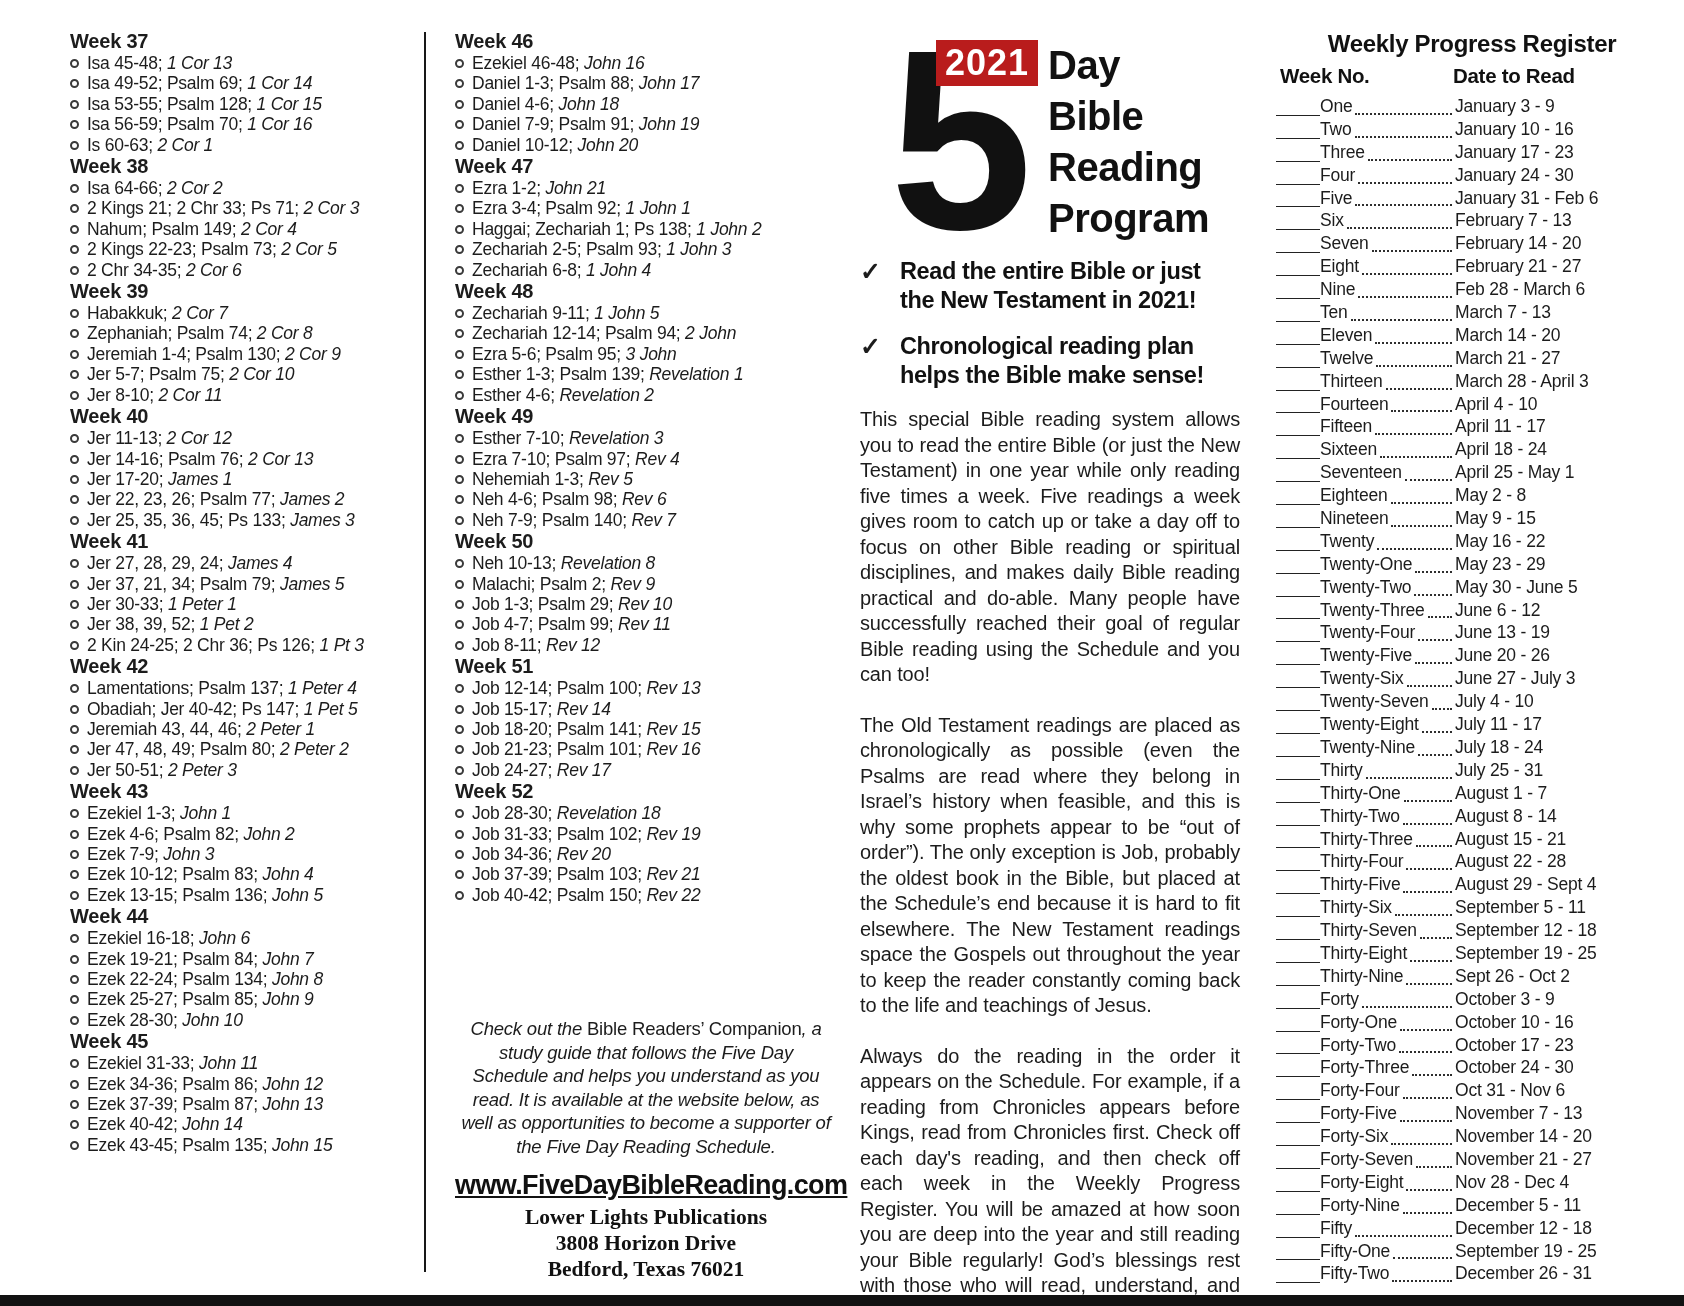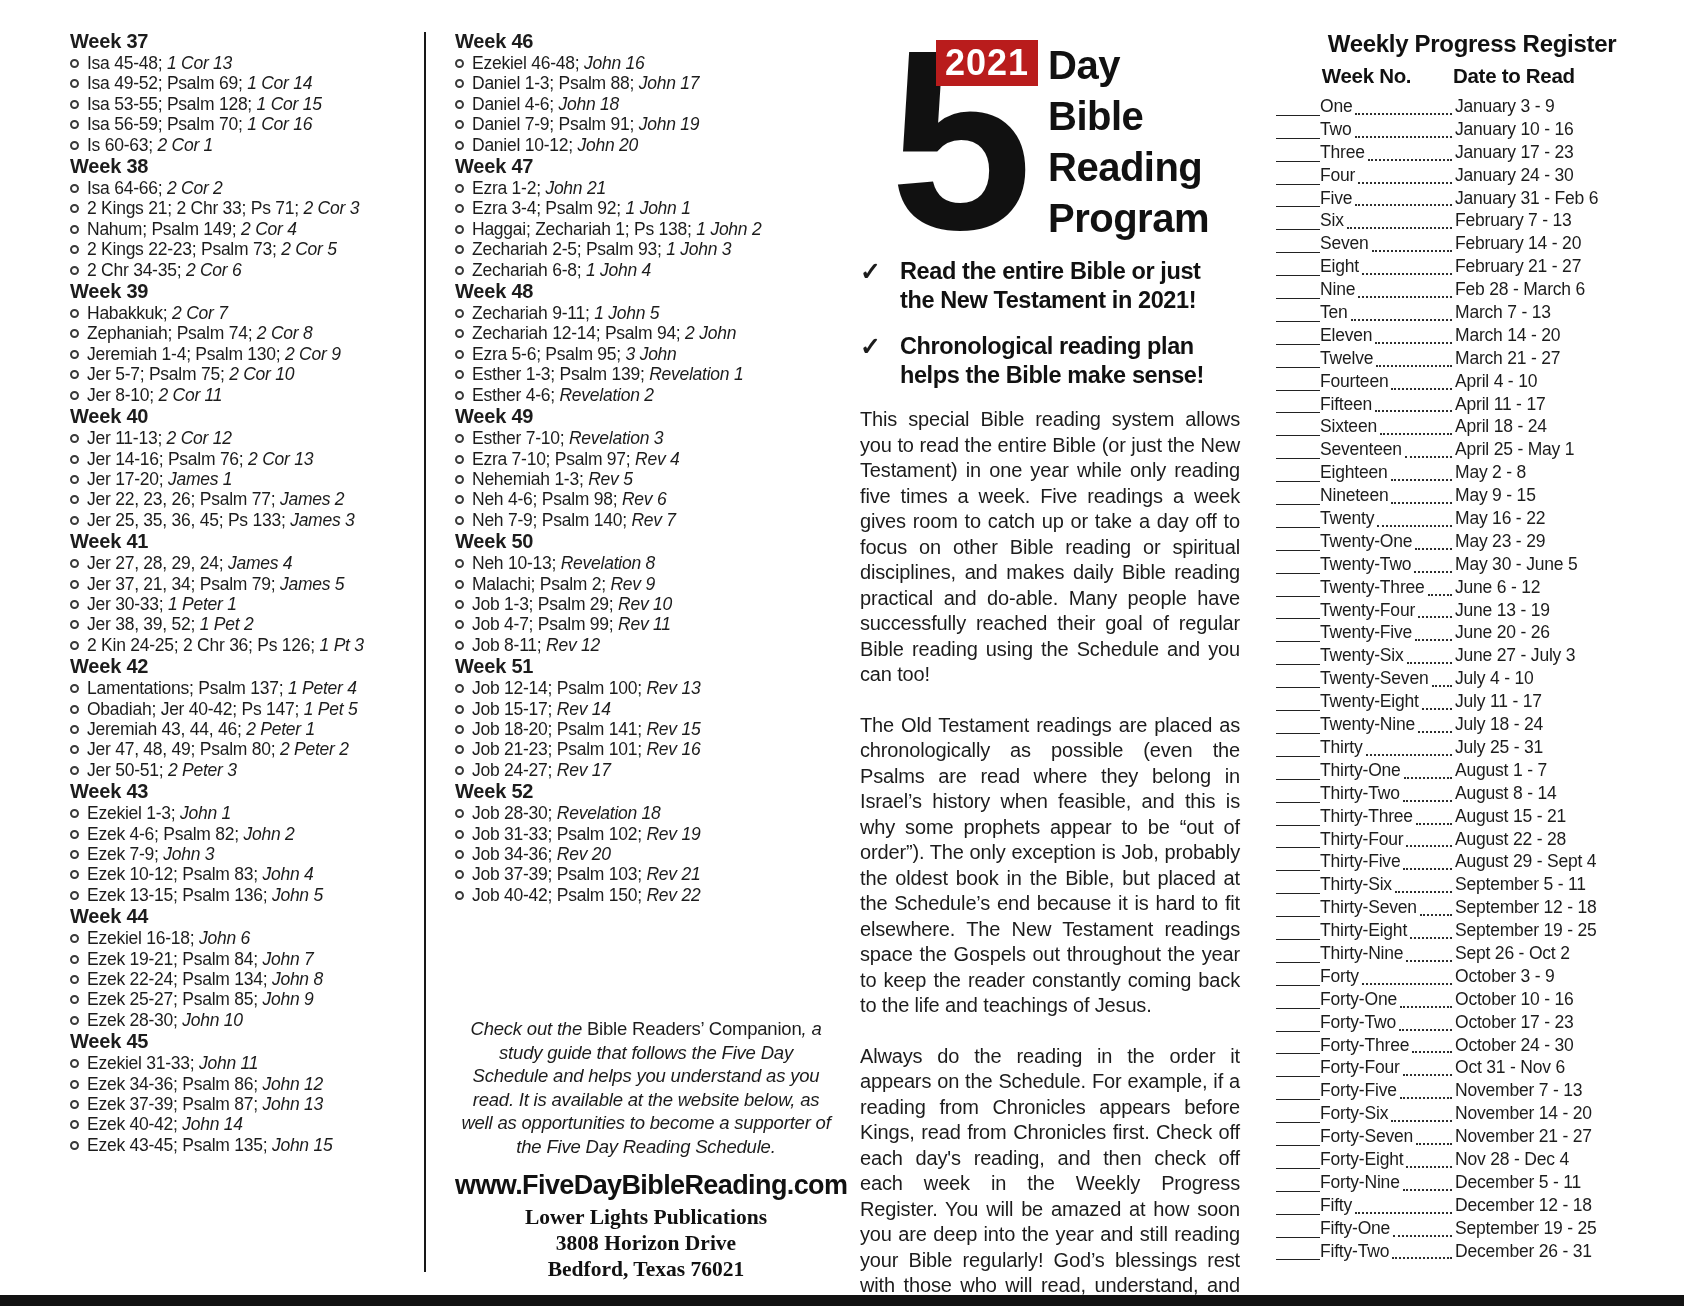--- a/index.html
+++ b/index.html
@@ -18,21 +18,21 @@
   .week-title{font-size:20px;font-weight:700;line-height:23px;letter-spacing:-0.2px;}
   .item{font-size:17.5px;line-height:20.4px;white-space:nowrap;letter-spacing:-0.25px;}
   .bullet{display:inline-block;width:9px;height:9px;border:2px solid #3a3a3a;border-radius:50%;
           margin-right:8px;position:relative;top:-1px;box-sizing:border-box;}
   .item i{font-style:italic;}
 
   
   .note{font-size:18.5px;line-height:23.5px;font-style:italic;text-align:center;
         margin:112px 4px 0 4px;letter-spacing:-0.2px;}
   .note .reg{font-style:normal;}
-  .website{font-size:27px;font-weight:700;text-align:center;margin-top:12px;letter-spacing:-0.6px;color:#111;}
+  .website{font-size:27px;font-weight:700;text-align:center;margin-top:12px;letter-spacing:-0.6px;color:#111;text-decoration:underline;}
   .publisher{font-family:"Liberation Serif",serif;font-weight:700;font-size:21.5px;line-height:26px;
              text-align:center;margin-top:3px;color:#111;}
 
   
   .logo{display:flex;padding-left:36px;height:205px;}
   .logo-left{position:relative;width:146px;flex:none;}
   .big5{position:absolute;left:-6px;top:-28px;font-size:256px;line-height:1;font-weight:700;color:#111;}
   .year-box{position:absolute;left:40px;top:0;background:#b91c1c;color:#fff;font-weight:700;
             font-size:36px;line-height:40px;padding:3px 9px;letter-spacing:1px;}
   .logo-right{margin-left:6px;font-size:40px;font-weight:700;line-height:51px;color:#111;letter-spacing:-0.5px;}
@@ -40,21 +40,21 @@
   .checklist{margin-top:12px;}
   .check-item{display:flex;margin-bottom:17px;}
   .check-mark{font-size:25px;font-weight:700;width:40px;flex:none;line-height:29px;}
   .check-text{font-size:23.5px;font-weight:700;line-height:29px;width:335px;letter-spacing:-0.4px;color:#111;}
 
   .paras p{font-size:20px;line-height:25.5px;text-align:justify;margin:0 0 25px 0;letter-spacing:-0.15px;}
 
   
   .reg-title{font-size:24px;font-weight:700;text-align:center;margin:0 0 6px 0;letter-spacing:-0.3px;color:#111;}
   .reg-head{display:flex;font-size:20.5px;font-weight:700;margin-bottom:8px;color:#111;letter-spacing:-0.3px;}
-  .reg-head .h-week{width:177px;padding-left:4px;box-sizing:border-box;text-align:center;}
+  .reg-head .h-week{width:177px;padding-left:4px;box-sizing:border-box;}
   .reg-row{display:flex;height:22.9px;font-size:17.5px;letter-spacing:-0.2px;}
   .reg-blank{width:44px;flex:none;border-bottom:1.6px solid #222;margin-bottom:3px;}
   .reg-name{white-space:nowrap;}
   .reg-dots{flex:1;border-bottom:2.2px dotted #2e2e2e;margin:0 3px 4px 3px;}
   .reg-date{width:213px;flex:none;white-space:nowrap;}
 </style>
 </head>
 <body>
 
 <div class="page">
@@ -276,20 +276,26 @@
           <span class="reg-date">March 14 - 20</span>
         </div>
         <div class="reg-row">
           <span class="reg-blank"></span>
           <span class="reg-name">Twelve</span>
           <span class="reg-dots"></span>
           <span class="reg-date">March 21 - 27</span>
         </div>
         <div class="reg-row">
           <span class="reg-blank"></span>
+          <span class="reg-name">Thirteen</span>
+          <span class="reg-dots"></span>
+          <span class="reg-date">March 28 - April 3</span>
+        </div>
+        <div class="reg-row">
+          <span class="reg-blank"></span>
           <span class="reg-name">Fourteen</span>
           <span class="reg-dots"></span>
           <span class="reg-date">April 4 - 10</span>
         </div>
         <div class="reg-row">
           <span class="reg-blank"></span>
           <span class="reg-name">Fifteen</span>
           <span class="reg-dots"></span>
           <span class="reg-date">April 11 - 17</span>
         </div>

